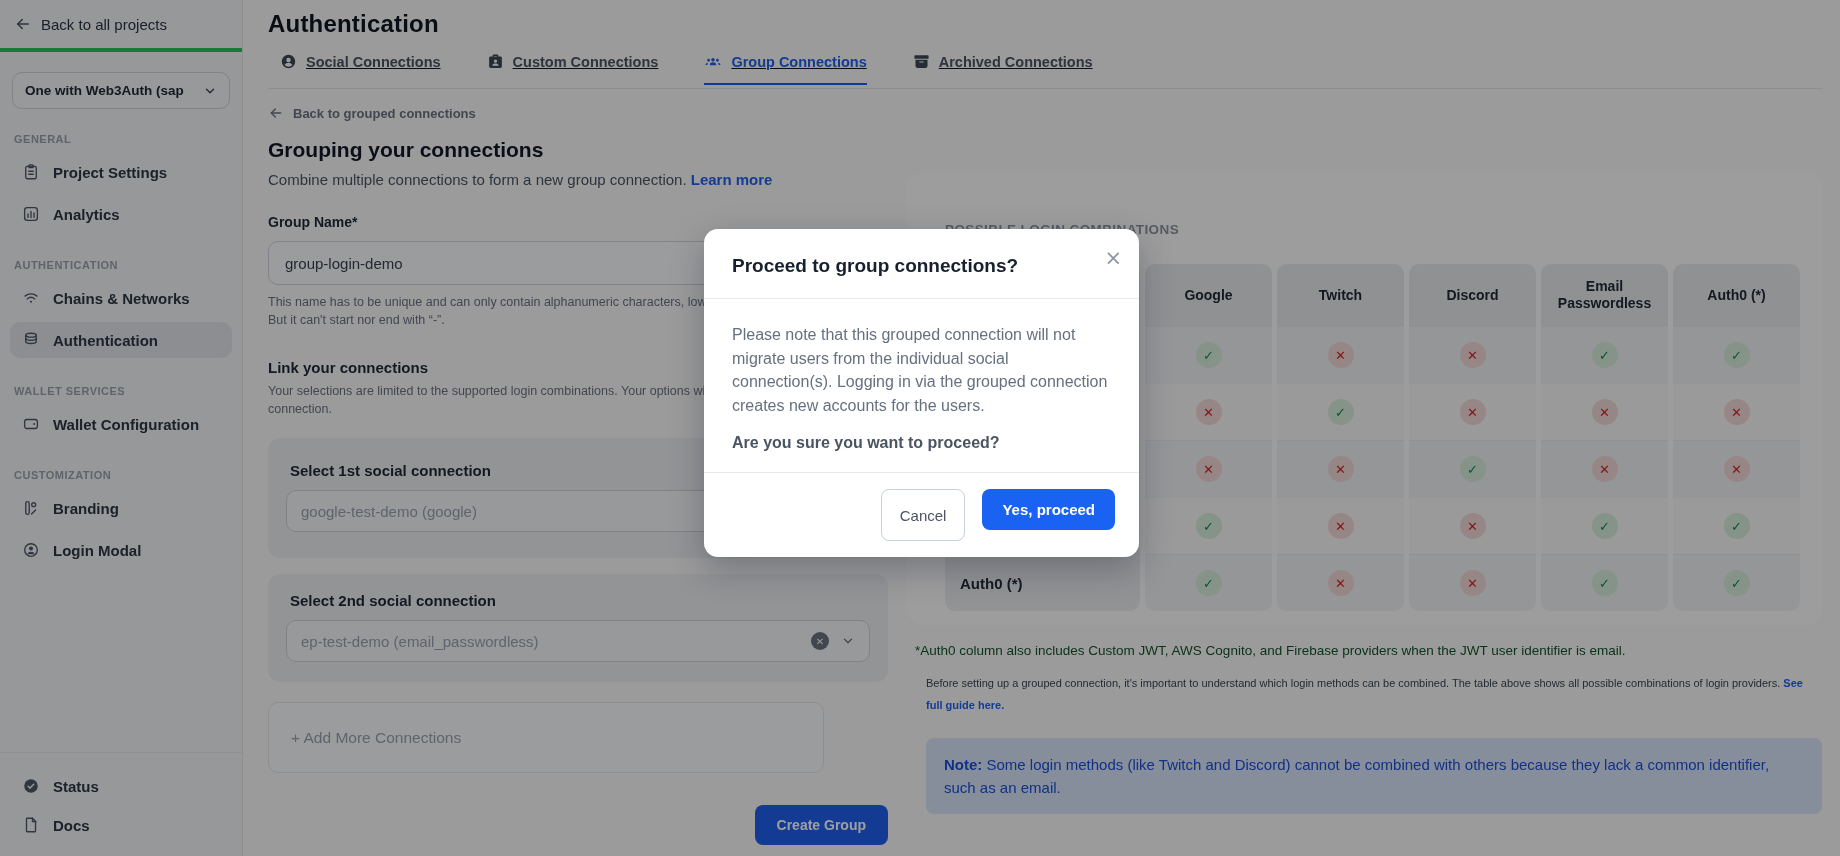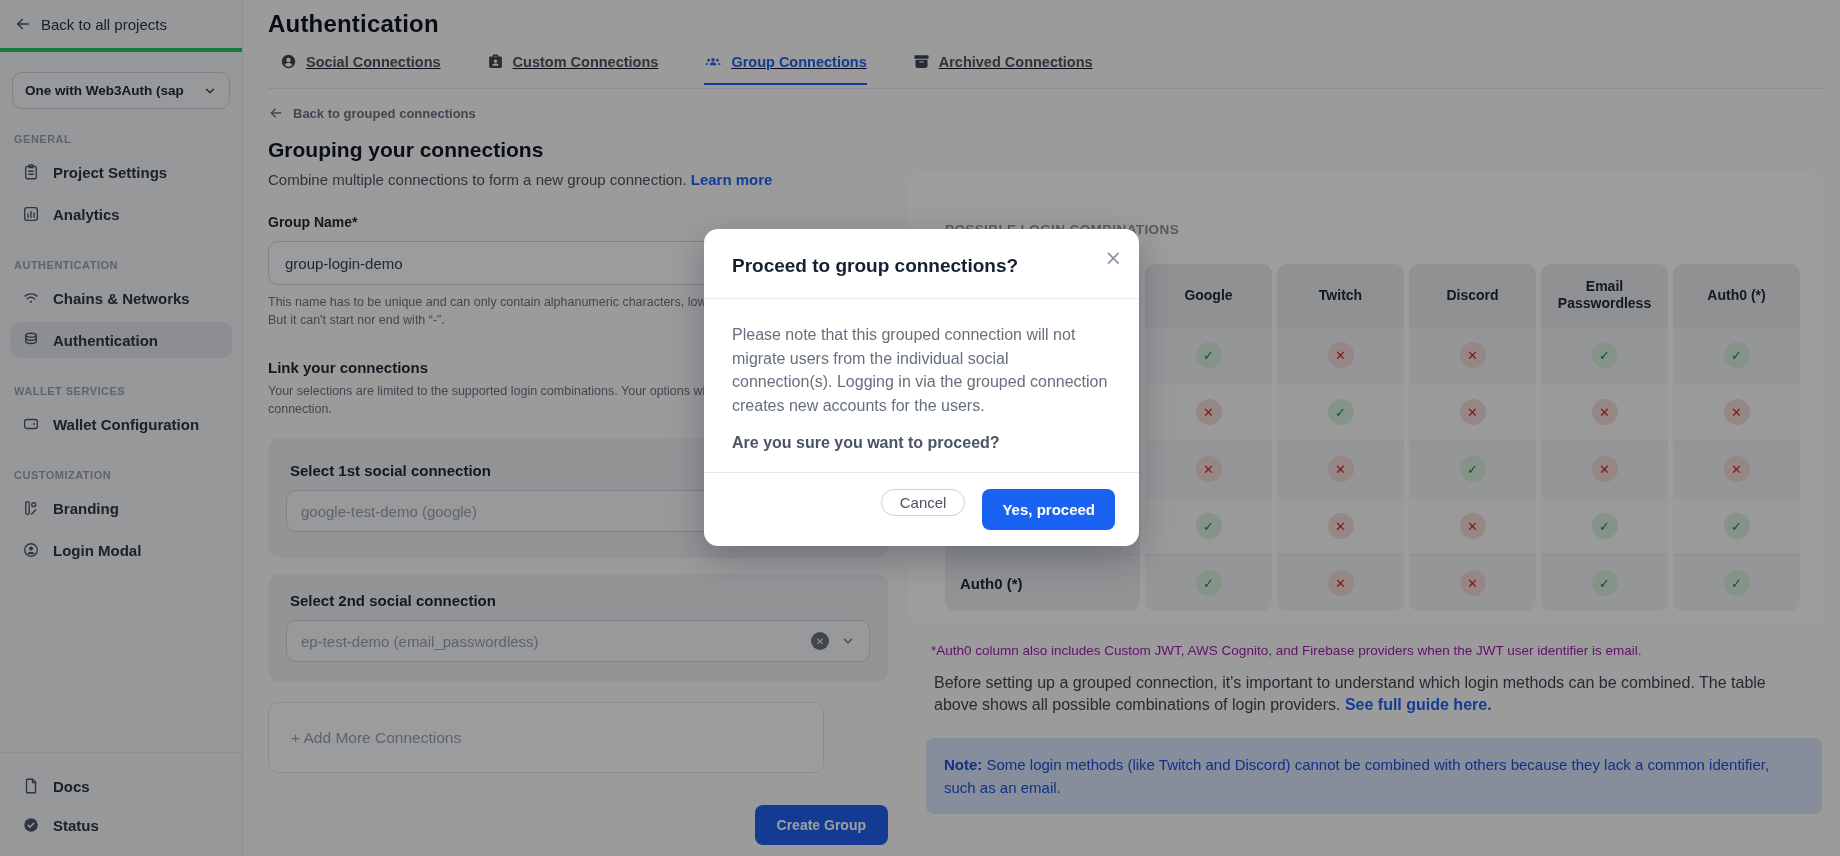--- a/index.html
+++ b/index.html
@@ -142,22 +142,22 @@
   .lt-cell:nth-child(odd) { background:#f1f3f5; }
   .lt-cell:nth-child(even) { background:#f8f9fb; }
   .badge {
     width:26px; height:26px; border-radius:50%;
     display:flex; align-items:center; justify-content:center;
     font-size:13px; font-weight:700; font-family:"DejaVu Sans", sans-serif;
   }
   .badge.ok { background:#d8eedd; color:#0b8a4f; }
   .badge.no { background:#f3d9d9; color:#d32727; }
 
-  .fn1 { position:absolute; left:24px; top:543px; font-size:13.5px; color:#a21caf; white-space:nowrap; }
-  .fn2 { position:absolute; left:19px; top:572px; width:878px; font-size:16px; color:#3d4654; line-height:22px;margin-left:8px; }
+  .fn1 { position:absolute; left:8px; top:543px; font-size:13.5px; color:#14532d; white-space:nowrap; }
+  .fn2 { position:absolute; left:19px; top:572px; width:878px; font-size:11px; color:#3d4654; line-height:22px; }
   .note-box {
     position:absolute; left:19px; top:638px; width:896px;
     background:#d9e6fb; border-radius:8px; padding:15px 18px;
     font-size:15px; line-height:23px; color:#1d4fd8;
   }
   .note-box b { font-weight:700;margin-top:12px; }
 
   
   .overlay { position:absolute; inset:0; background:rgba(0,0,0,.38); z-index:40; }
   .modal {
@@ -169,22 +169,22 @@
   .modal-title { font-size:19px; font-weight:700; color:#16202e; }
   .modal-close {
     position:absolute; top:19px; right:17px; font-size:21px; line-height:1;
     color:#8d96a3; cursor:pointer; font-family:"DejaVu Sans", sans-serif;
   }
   .modal-body { padding:24px 28px 20px 28px; border-bottom:1px solid #e7eaee; }
   .modal-text { font-size:16px; line-height:23.5px; color:#66707f; }
   .modal-question { margin-top:17px; font-size:16px; font-weight:700; color:#4a5462; }
   .modal-footer { padding:16px 24px 16px 28px; display:flex; justify-content:flex-end; gap:17px; }
   .btn-cancel {
-    height:27px; padding:0 18px; background:#fff;
-    border:1px solid #c9d0d9; border-radius:16px;
+    height:52px; padding:0 18px; background:#fff;
+    border:1px solid #c9d0d9; border-radius:8px;
     font-size:15px; color:#4a5462; cursor:pointer;
     font-family:"Liberation Sans", sans-serif;
   }
   .btn-proceed {
     height:41px; padding:0 20px; background:#1a62f2; border:none; border-radius:8px;
     font-size:15px; font-weight:600; color:#fff; cursor:pointer;
     font-family:"Liberation Sans", sans-serif;
   }
 </style>
 </head>
@@ -283,35 +283,35 @@
             <circle cx="12" cy="10" r="2.7" fill="currentColor" stroke="none"></circle>
             <path d="M6.8 17.6c1.2-2.2 3-3.3 5.2-3.3s4 1.1 5.2 3.3" fill="currentColor" stroke="none"></path>
           </svg>
         </span>
       <span>Login Modal</span>
     </div>
 
     <div class="sb-bottom">
       <div class="sb-item">
         <span class="ic">
+            <svg width="18" height="18" viewBox="0 0 24 24">
+              <circle cx="12" cy="12" r="9" fill="currentColor"></circle>
+              <path d="M8.2 12.3l2.5 2.5 5-5.2" fill="none" stroke="#f4f5f7" stroke-width="2" stroke-linecap="round" stroke-linejoin="round"></path>
+            </svg>
+          </span>
+        <span>Status</span>
+      </div>
+      <div class="sb-item">
+        <span class="ic">
             <svg width="18" height="18" viewBox="0 0 24 24" fill="none" stroke="currentColor" stroke-width="1.8" stroke-linecap="round" stroke-linejoin="round">
               <path d="M7 3h7l4 4v13a1 1 0 0 1-1 1H7a1 1 0 0 1-1-1V4a1 1 0 0 1 1-1z"></path>
               <path d="M14 3v4.5h4.5"></path>
             </svg>
           </span>
         <span>Docs</span>
-      </div>
-      <div class="sb-item">
-        <span class="ic">
-            <svg width="18" height="18" viewBox="0 0 24 24">
-              <circle cx="12" cy="12" r="9" fill="currentColor"></circle>
-              <path d="M8.2 12.3l2.5 2.5 5-5.2" fill="none" stroke="#f4f5f7" stroke-width="2" stroke-linecap="round" stroke-linejoin="round"></path>
-            </svg>
-          </span>
-        <span>Status</span>
       </div>
     </div>
   </aside>
 
   <div class="main">
     <h1 class="page-title">Authentication</h1>
 
     <div class="tabs">
       <div class="tab">
         <span class="ic">

